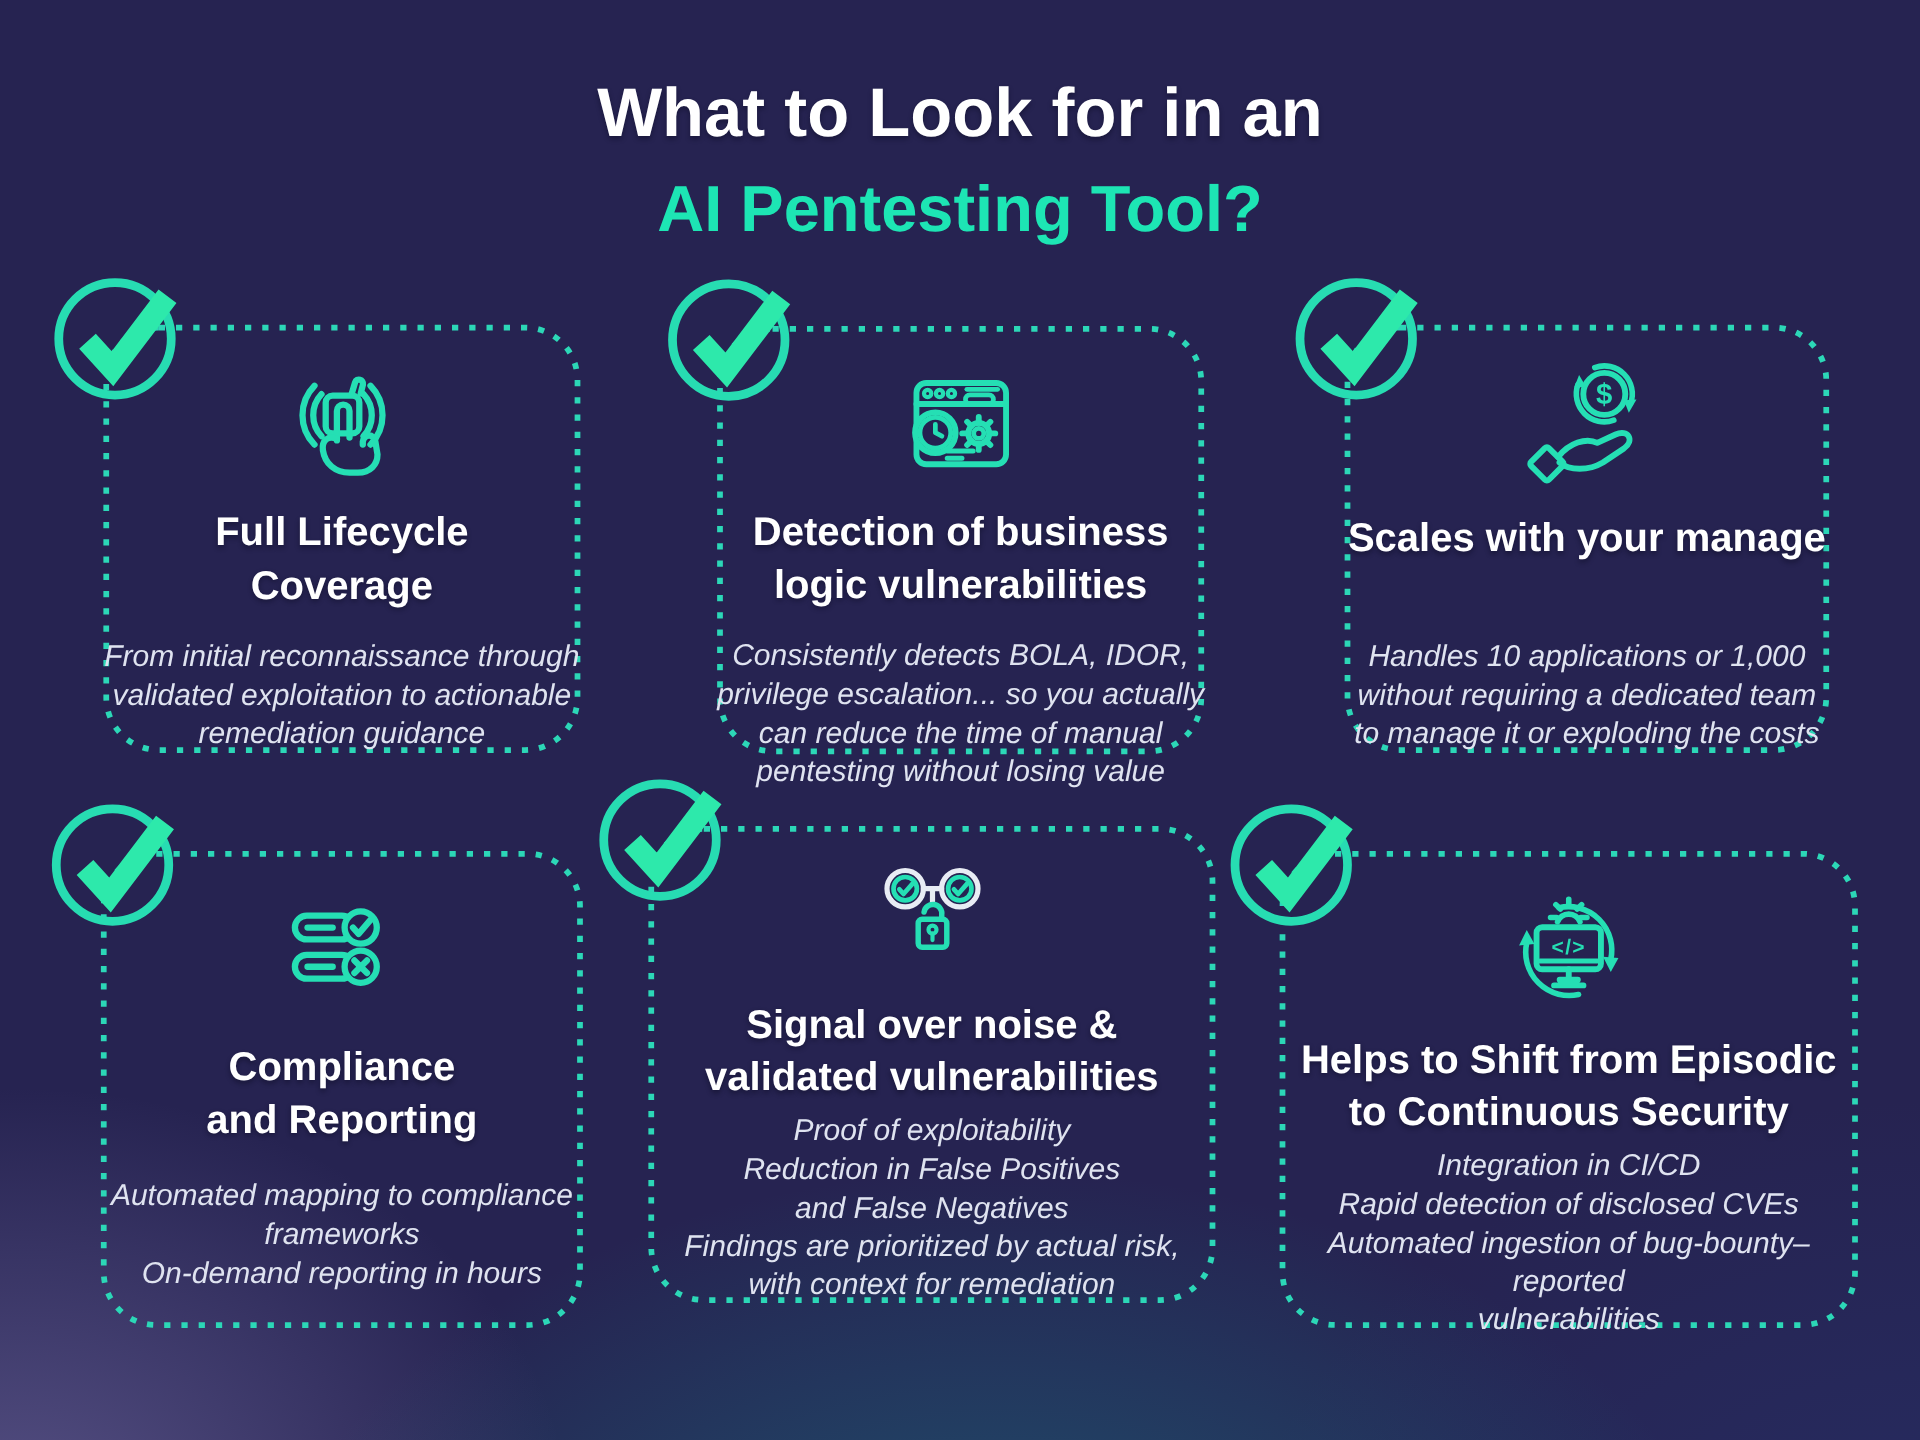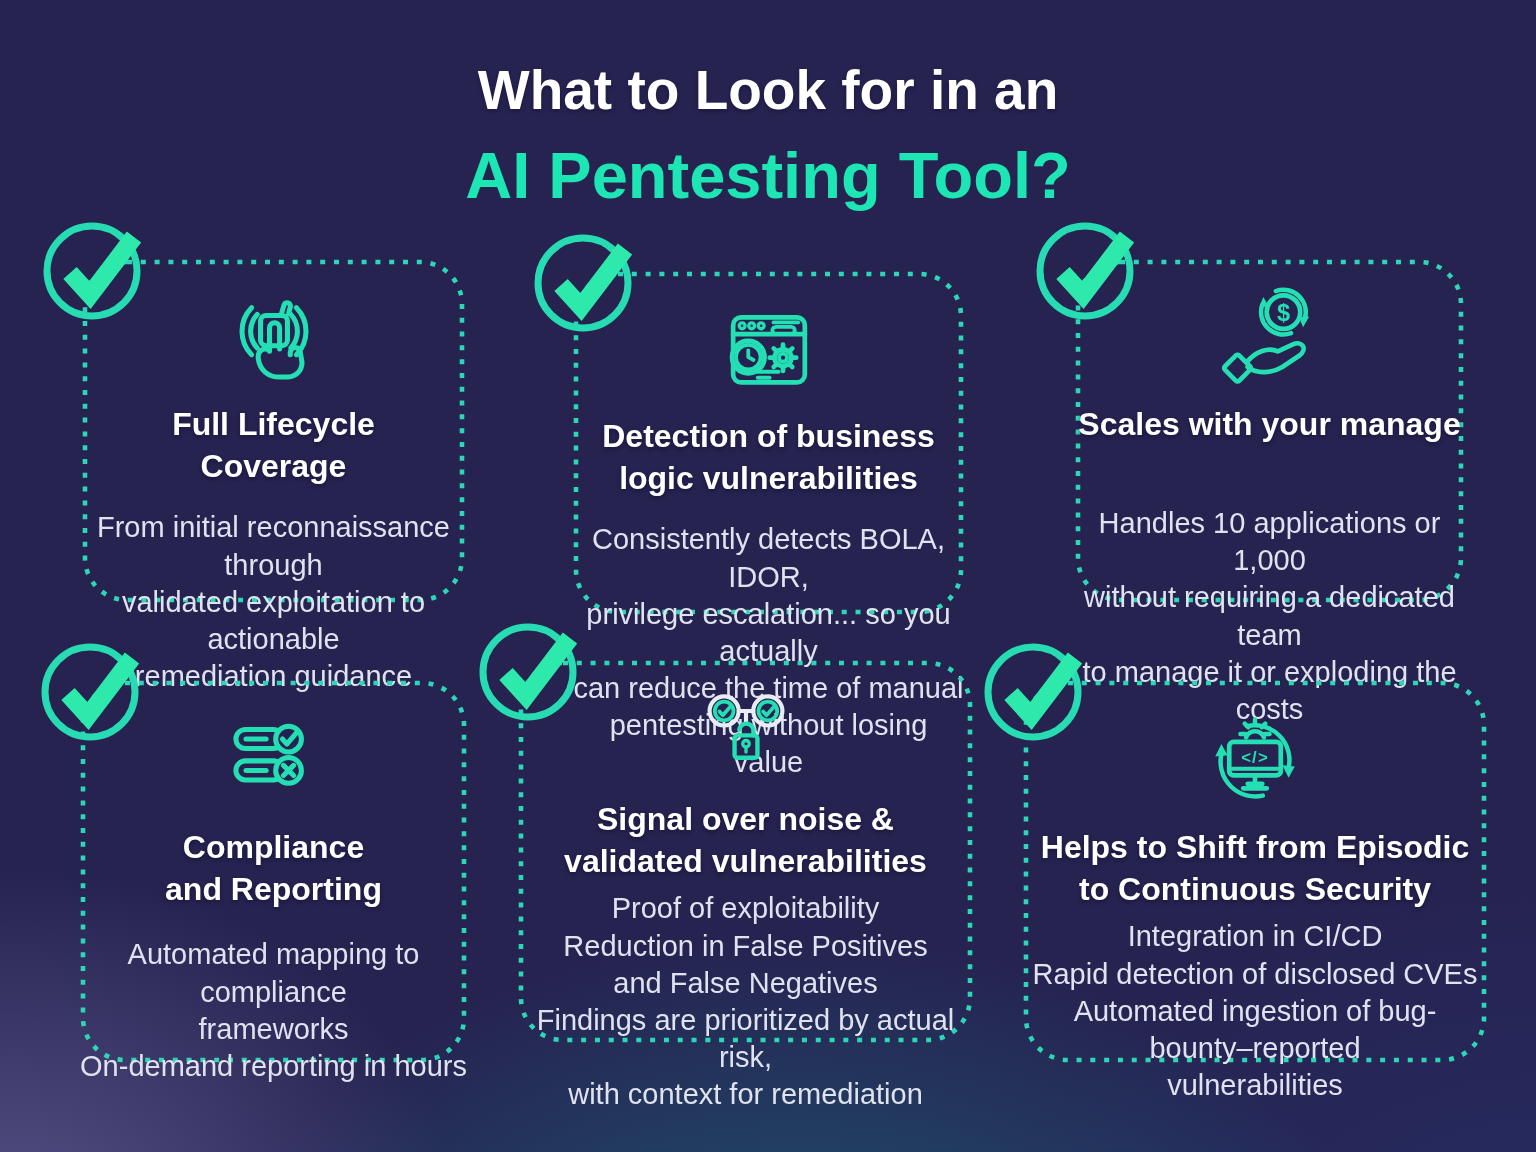--- a/index.html
+++ b/index.html
@@ -8,36 +8,36 @@
     position:relative; width:1536px; height:1152px; overflow:hidden;
     font-family:"Liberation Sans", sans-serif;
     background-color:#262351;
     background-image:
       radial-gradient(1000px 720px at 52% 120%, rgba(23,132,142,.58), rgba(23,132,142,0) 62%),
       radial-gradient(680px 540px at 1% 106%, rgba(142,134,192,.46), rgba(142,134,192,0) 65%),
       radial-gradient(820px 620px at 101% 114%, rgba(38,66,136,.32), rgba(38,66,136,0) 70%);
   }
   .page-title { position:absolute; top:58px; left:0; width:100%; text-align:center; }
   .t1 { font-size:55px; font-weight:bold; color:#ffffff; letter-spacing:0px; text-shadow:0 2px 4px rgba(8,8,28,.4);text-align:center; }
-  .t2 { font-size:65px; font-weight:bold; color:#1de5b4; margin-top:16px; letter-spacing:0px; }
+  .t2 { font-size:52px; font-weight:bold; color:#1de5b4; margin-top:16px; letter-spacing:0px; }
 
   .card { position:absolute; }
   .card-border { position:absolute; left:0; top:0; }
   .badge { position:absolute; left:-42px; top:-40px; width:104px; height:104px; overflow:visible; }
   .card-inner {
     position:relative; height:100%; display:flex; flex-direction:column;
     align-items:center; text-align:center; padding-top:24px;
   }
   .icon { height:118px; display:flex; align-items:center; justify-content:center; }
   .card-title {
     white-space:pre-line; color:#ffffff; font-size:32px; font-weight:bold;
     line-height:1.32; margin-top:8px; text-shadow:0 2px 4px rgba(8,8,28,.45);
   }
   .card-body {
-    white-space:pre-line; color:#dfe3f0; font-size:29px; line-height:1.28; margin-top:22px;
+    white-space:pre-line; color:#dfe3f0; font-size:24px; line-height:1.28; margin-top:22px;font-style:italic;
   }
   .card-c3 .card-body { margin-top:60px; }
   .row2 .card-inner { padding-top:26px; }
   .row2 .card-title { }
   .row2 .card-body { margin-top:8px; }
   .card-c4 .card-body { margin-top:26px; }
 </style>
 </head>
 <body>
 
@@ -70,21 +70,21 @@
         </svg>
       </div>
       <h2 class="card-title">Full Lifecycle
 Coverage</h2>
       <p class="card-body">From initial reconnaissance through
 validated exploitation to actionable
 remediation guidance</p>
     </div>
   </div>
 
-  <div class="card card-c2" style="left:573px; top:271px; width:391px; height:344px;">
+  <div class="card card-c2" style="left:573px; top:260px; width:391px; height:344px;">
     <svg class="card-border" width="391" height="344">
       <rect x="3" y="3" width="385" height="338" rx="42" fill="none" stroke="#2cd7b7" stroke-width="4.6" stroke-dasharray="5 8.8"></rect>
     </svg>
     <svg class="badge" viewBox="0 0 104 104">
       <circle cx="52" cy="52" r="45" fill="none" stroke="#27dcb2" stroke-width="7"></circle>
       <path d="M30,54 L50,76 L94,18" fill="none" stroke="#2de9ab" stroke-width="18" stroke-linecap="butt" stroke-linejoin="miter"></path>
     </svg>
     <div class="card-inner">
       <div class="icon">
         <svg width="112" height="112" viewBox="0 0 100 100" fill="none" stroke="#25dfb4" stroke-width="4.2" stroke-linecap="round" stroke-linejoin="round">

